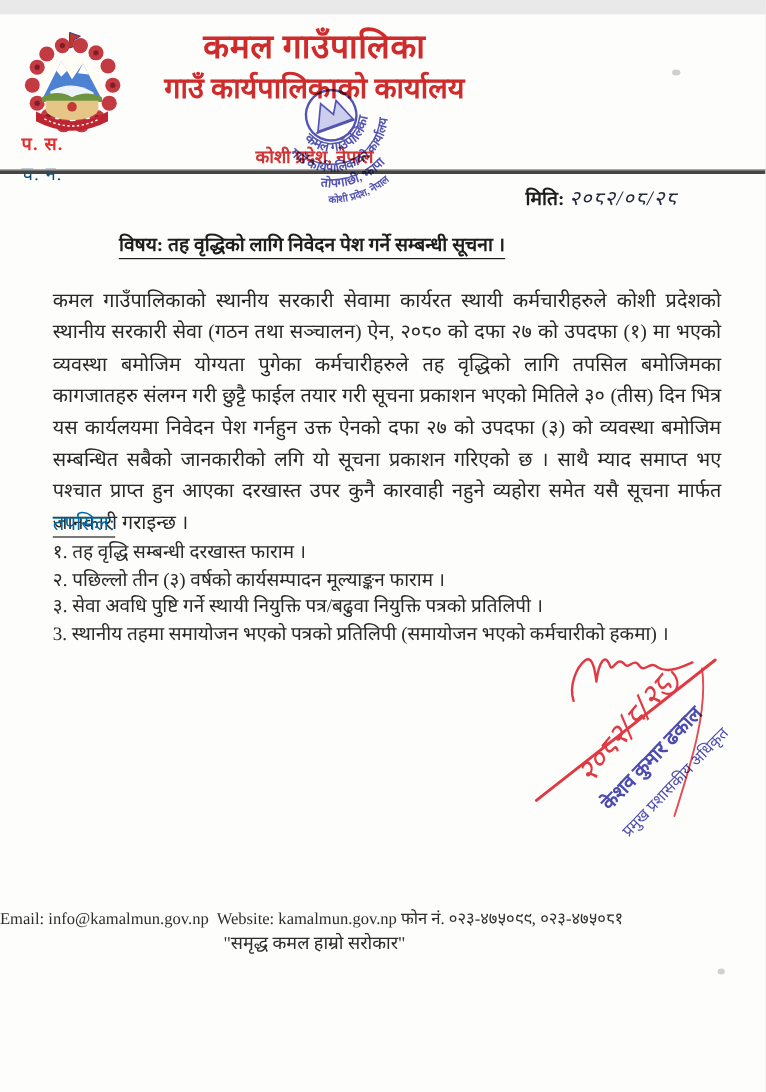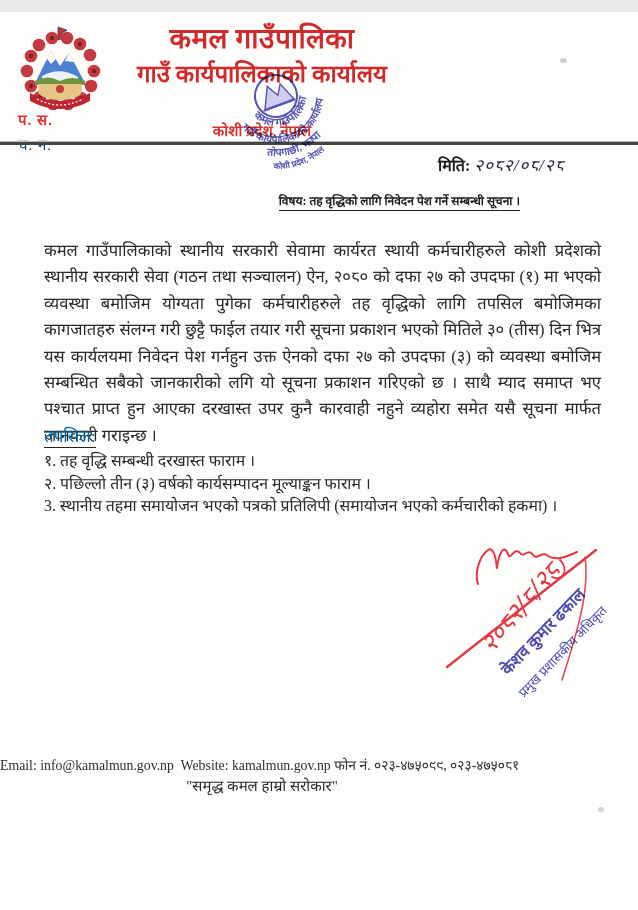--- a/index.html
+++ b/index.html
@@ -19,21 +19,21 @@
   .office-title{top:44px;font-size:24px;font-weight:bold;color:#cf2b2b;}
   .loc-line{top:84px;font-size:18px;font-weight:bold;color:#d23535;}
   .prov-line{top:108px;font-size:15px;font-weight:bold;color:#d23535;}
   .ref-label{left:18px;top:97px;font-size:15px;font-weight:bold;color:#e03030;letter-spacing:1px;}
   .disp-label{left:18px;top:122px;font-size:15px;font-weight:normal;color:#0c4a6e;letter-spacing:1px;}
   .rule{left:0;top:129px;width:638px;height:3px;background:#454545;border-top:1px solid #b9b9b9;}
   .date-line{left:438px;top:141px;width:190px;font-size:16px;white-space:nowrap;}
   .date-label{font-weight:bold;color:#1d1d1d;}
   .date-value{font-style:italic;color:#23283d;font-size:17px;letter-spacing:1px;}
   
-  .subject{left:0;top:180px;width:520px;text-align:right;font-size:12px;font-weight:bold;color:#1e1e1e;}
+  .subject{left:0;top:180px;width:520px;text-align:center;font-size:16px;font-weight:bold;color:#1e1e1e;}
   .subject span{border-bottom:1.6px solid #1e1e1e;padding-bottom:2px;}
   
   .body-par{left:44px;top:226px;width:557px;font-size:16.5px;line-height:26.4px;text-align:justify;color:#282828;}
   
   .tapasil-hd{left:44px;top:412px;font-size:17px;font-weight:normal;color:#0369a1;}
   .tapasil-hd span{border-bottom:1.5px solid #222;padding-bottom:1px;}
   .tapasil-list{left:44px;top:438px;width:540px;font-size:15.8px;color:#282828;}
   .tapasil-list div{line-height:22.6px;}
   
   .slogan{left:0;top:763px;width:524px;text-align:center;font-size:15px;color:#2a2a2a;}
@@ -65,20 +65,21 @@
   </div>
 
   <div class="abs body-par">कमल गाउँपालिकाको स्थानीय सरकारी सेवामा कार्यरत स्थायी कर्मचारीहरुले कोशी प्रदेशको स्थानीय सरकारी सेवा (गठन तथा सञ्चालन) ऐन, २०८० को दफा २७ को उपदफा (१) मा भएको व्यवस्था बमोजिम योग्यता पुगेका कर्मचारीहरुले तह वृद्धिको लागि तपसिल बमोजिमका कागजातहरु संलग्न गरी छुट्टै फाईल तयार गरी सूचना प्रकाशन भएको मितिले ३० (तीस) दिन भित्र यस कार्यलयमा निवेदन पेश गर्नहुन उक्त ऐनको दफा २७ को उपदफा (३) को व्यवस्था बमोजिम सम्बन्धित सबैको जानकारीको लगि यो सूचना प्रकाशन गरिएको छ । साथै म्याद समाप्त भए पश्चात प्राप्त हुन आएका दरखास्त उपर कुनै कारवाही नहुने व्यहोरा समेत यसै सूचना मार्फत जानकारी गराइन्छ ।</div>
 
   <div class="abs tapasil-hd">
     <span>तपसिल:</span>
   </div>
   <div class="abs tapasil-list">
     <div>१. तह वृद्धि सम्बन्धी दरखास्त फाराम ।</div>
     <div>२. पछिल्लो तीन (३) वर्षको कार्यसम्पादन मूल्याङ्कन फाराम ।</div>
+    <div>३. सेवा अवधि पुष्टि गर्ने स्थायी नियुक्ति पत्र/बढुवा नियुक्ति पत्रको प्रतिलिपी ।</div>
     <div>3. स्थानीय तहमा समायोजन भएको पत्रको प्रतिलिपी (समायोजन भएको कर्मचारीको हकमा) ।</div>
   </div>
 
   <div class="abs slogan">"समृद्ध कमल हाम्रो सरोकार"</div>
   <div class="abs contact">
     <span>Email:</span>
     <span>info@kamalmun.gov.np</span>&nbsp;
     <span>Website:</span>
     <span>kamalmun.gov.np</span>
     <span>फोन नं.</span>

